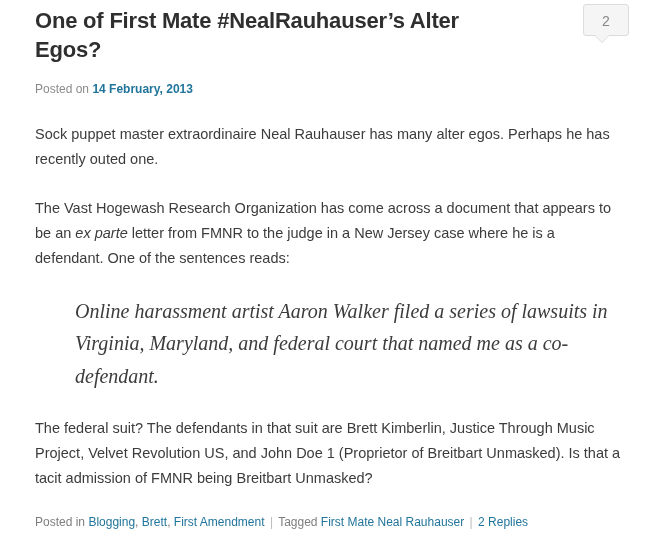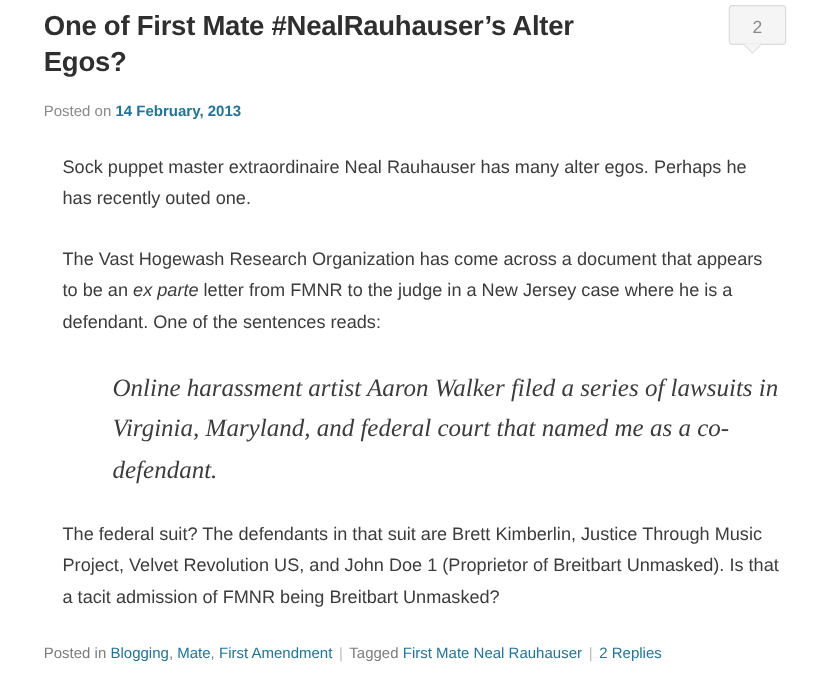--- a/index.html
+++ b/index.html
@@ -75,21 +75,20 @@
   .entry-meta a {
     color: #21759b;
     text-decoration: none;
     font-weight: bold;
   }
   .entry-content {
     margin-top: 26px;
     font-size: 14.5px;
     line-height: 1.72;
     color: #3c3c3c;
-    margin-left: 15px;
   }
   .entry-content p {
     margin: 0 0 24px 0;
   }
   .entry-content blockquote {
     margin: 0 0 24px 40px;
     font-family: "Liberation Serif", serif;
     font-style: italic;
     font-size: 20px;
     line-height: 1.62;
@@ -143,21 +142,21 @@
     </blockquote>
 
     <p>The federal suit? The defendants in that suit are Brett Kimberlin, Justice Through Music Project, Velvet Revolution US, and John Doe 1 (Proprietor of Breitbart Unmasked). Is that a tacit admission of FMNR being Breitbart Unmasked?</p>
 
 
   </div>
 
   <div class="entry-footer">
     <span>Posted in</span>
     <a href="#">Blogging</a><span>,</span>
-    <a href="#">Mate</a><span>,</span>
+    <a href="#">Brett</a><span>,</span>
     <a href="#">First Amendment</a>
     <span class="sep">|</span>
     <span>Tagged</span>
     <a href="#">First Mate Neal Rauhauser</a>
     <span class="sep">|</span>
     <a href="#">2 Replies</a>
   </div>
 
 </div>
 

